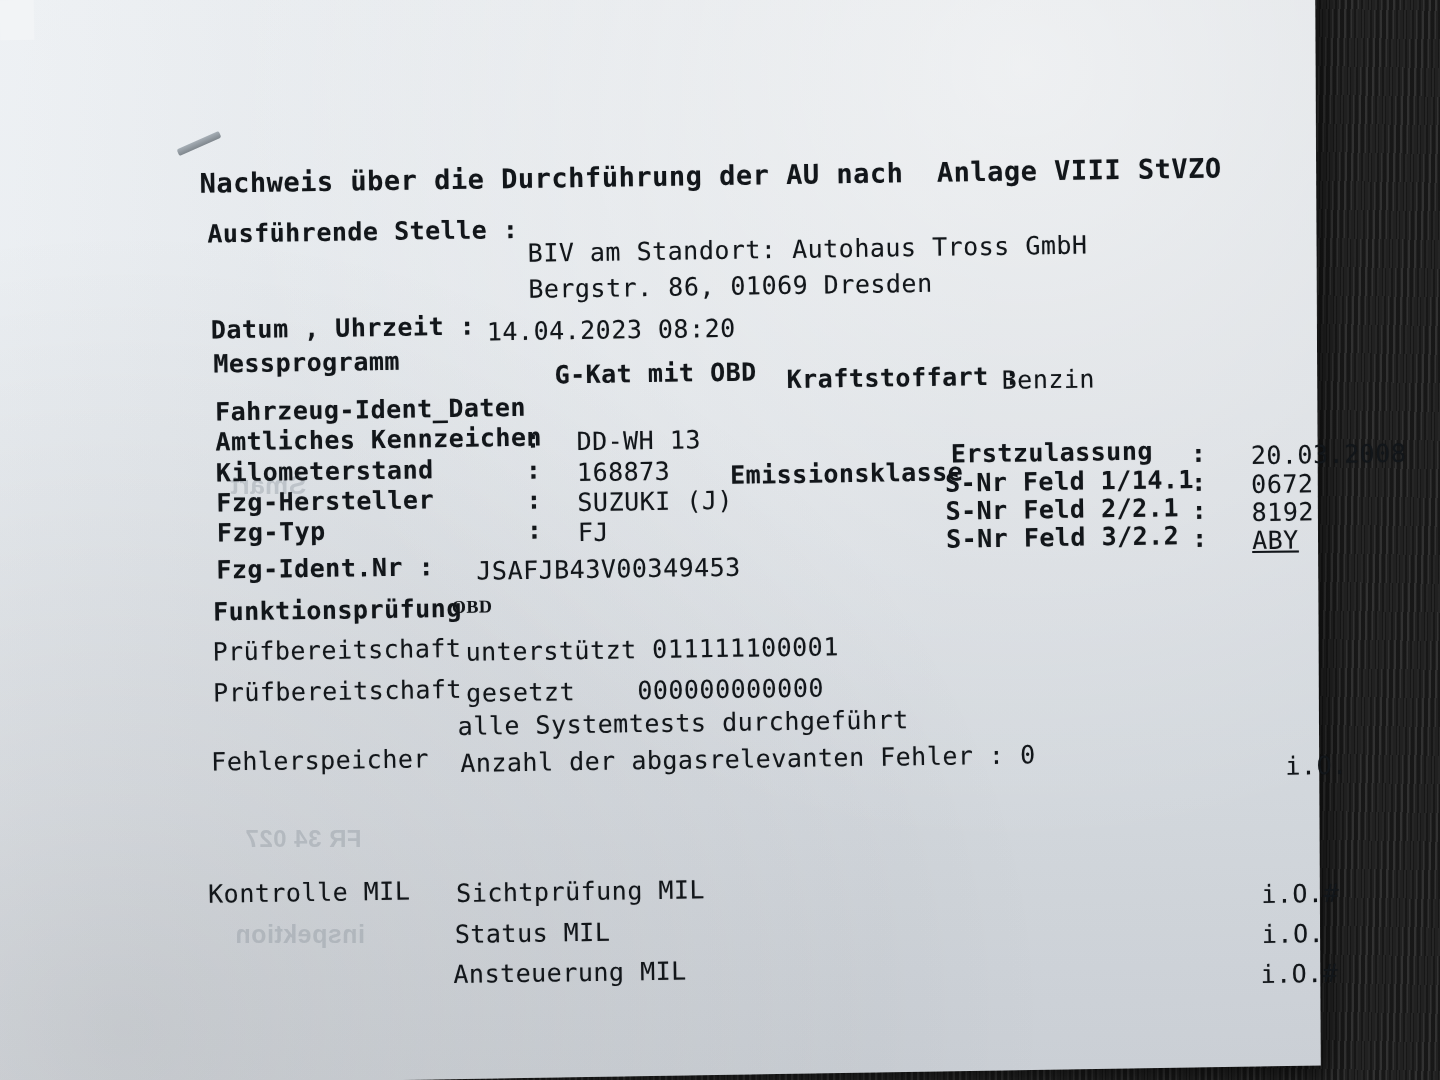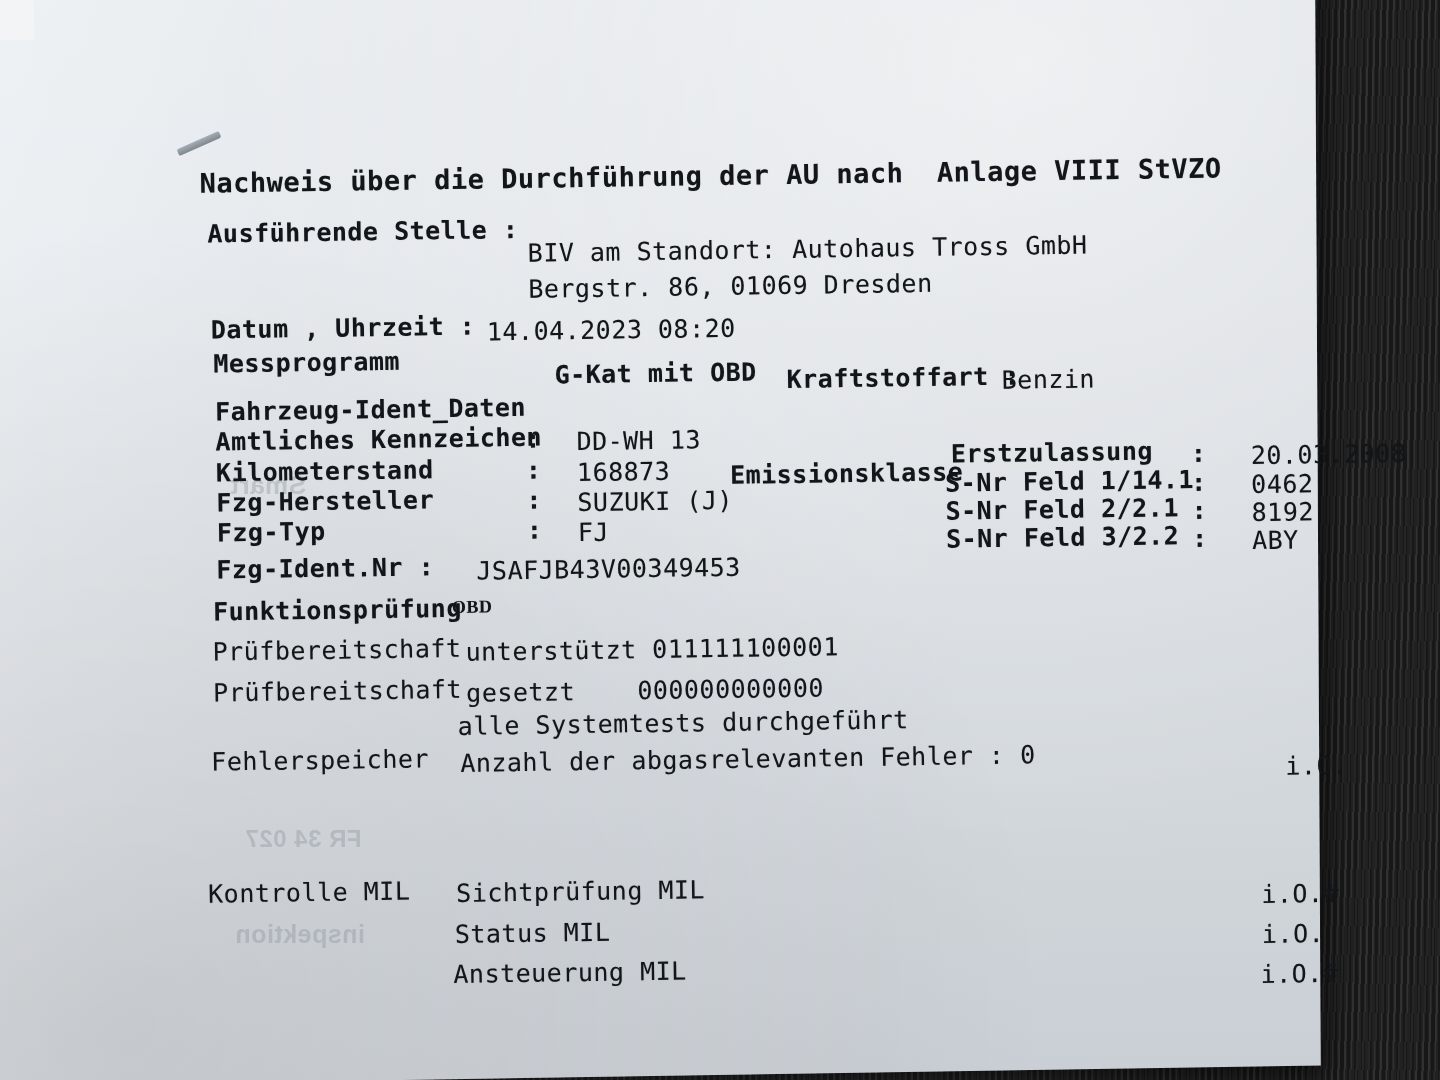--- a/index.html
+++ b/index.html
@@ -151,29 +151,29 @@
     <div class="ln sz-main" style="left:578px; top:516px;">FJ</div>
 
     <div class="ln sz-main b" style="left:731px; top:461px;">Emissionsklasse</div>
 
     <div class="ln sz-main b" style="left:952px; top:443px;">Erstzulassung</div>
     <div class="ln sz-main b" style="left:1192px; top:446px;">:</div>
     <div class="ln sz-main" style="left:1252px; top:449px;">20.03.2008</div>
 
     <div class="ln sz-main b" style="left:946px; top:472px;">S-Nr Feld 1/14.1</div>
     <div class="ln sz-main b" style="left:1192px; top:475px;">:</div>
-    <div class="ln sz-main" style="left:1252px; top:478px;">0462</div>
+    <div class="ln sz-main" style="left:1252px; top:478px;">0672</div>
 
     <div class="ln sz-main b" style="left:946px; top:500px;">S-Nr Feld 2/2.1</div>
     <div class="ln sz-main b" style="left:1192px; top:503px;">:</div>
     <div class="ln sz-main" style="left:1252px; top:506px;">8192</div>
 
     <div class="ln sz-main b" style="left:946px; top:528px;">S-Nr Feld 3/2.2</div>
     <div class="ln sz-main b" style="left:1192px; top:531px;">:</div>
-    <div class="ln sz-main" style="left:1252px; top:534px;">ABY</div>
+    <div class="ln sz-main" style="left:1252px; top:534px;text-decoration:underline;">ABY</div>
 
     <div class="ln sz-main b" style="left:216px; top:548px;">Fzg-Ident.Nr :</div>
     <div class="ln sz-main" style="left:476px; top:553px;">JSAFJB43V00349453</div>
 
     <div class="ln sz-main b" style="left:212px; top:590px;">Funktionsprüfung</div>
     <div class="ln sz-sm b" style="left:451px; top:593px;">OBD</div>
 
     <div class="ln sz-main" style="left:211px; top:630px;">Prüfbereitschaft</div>
     <div class="ln sz-main" style="left:464px; top:634px;">unterstützt 011111100001</div>
 

